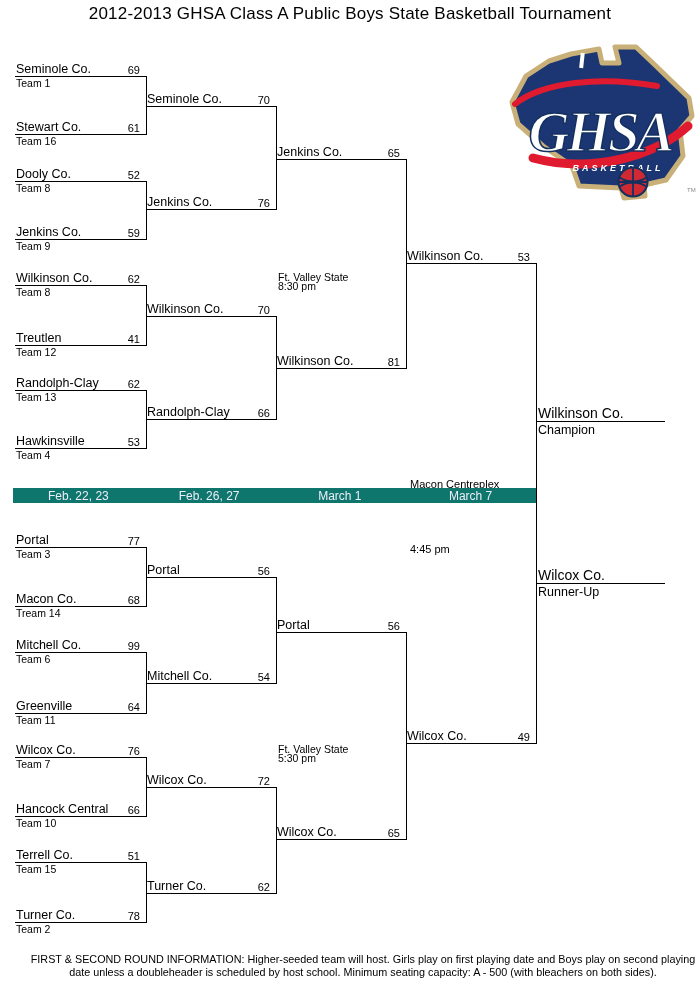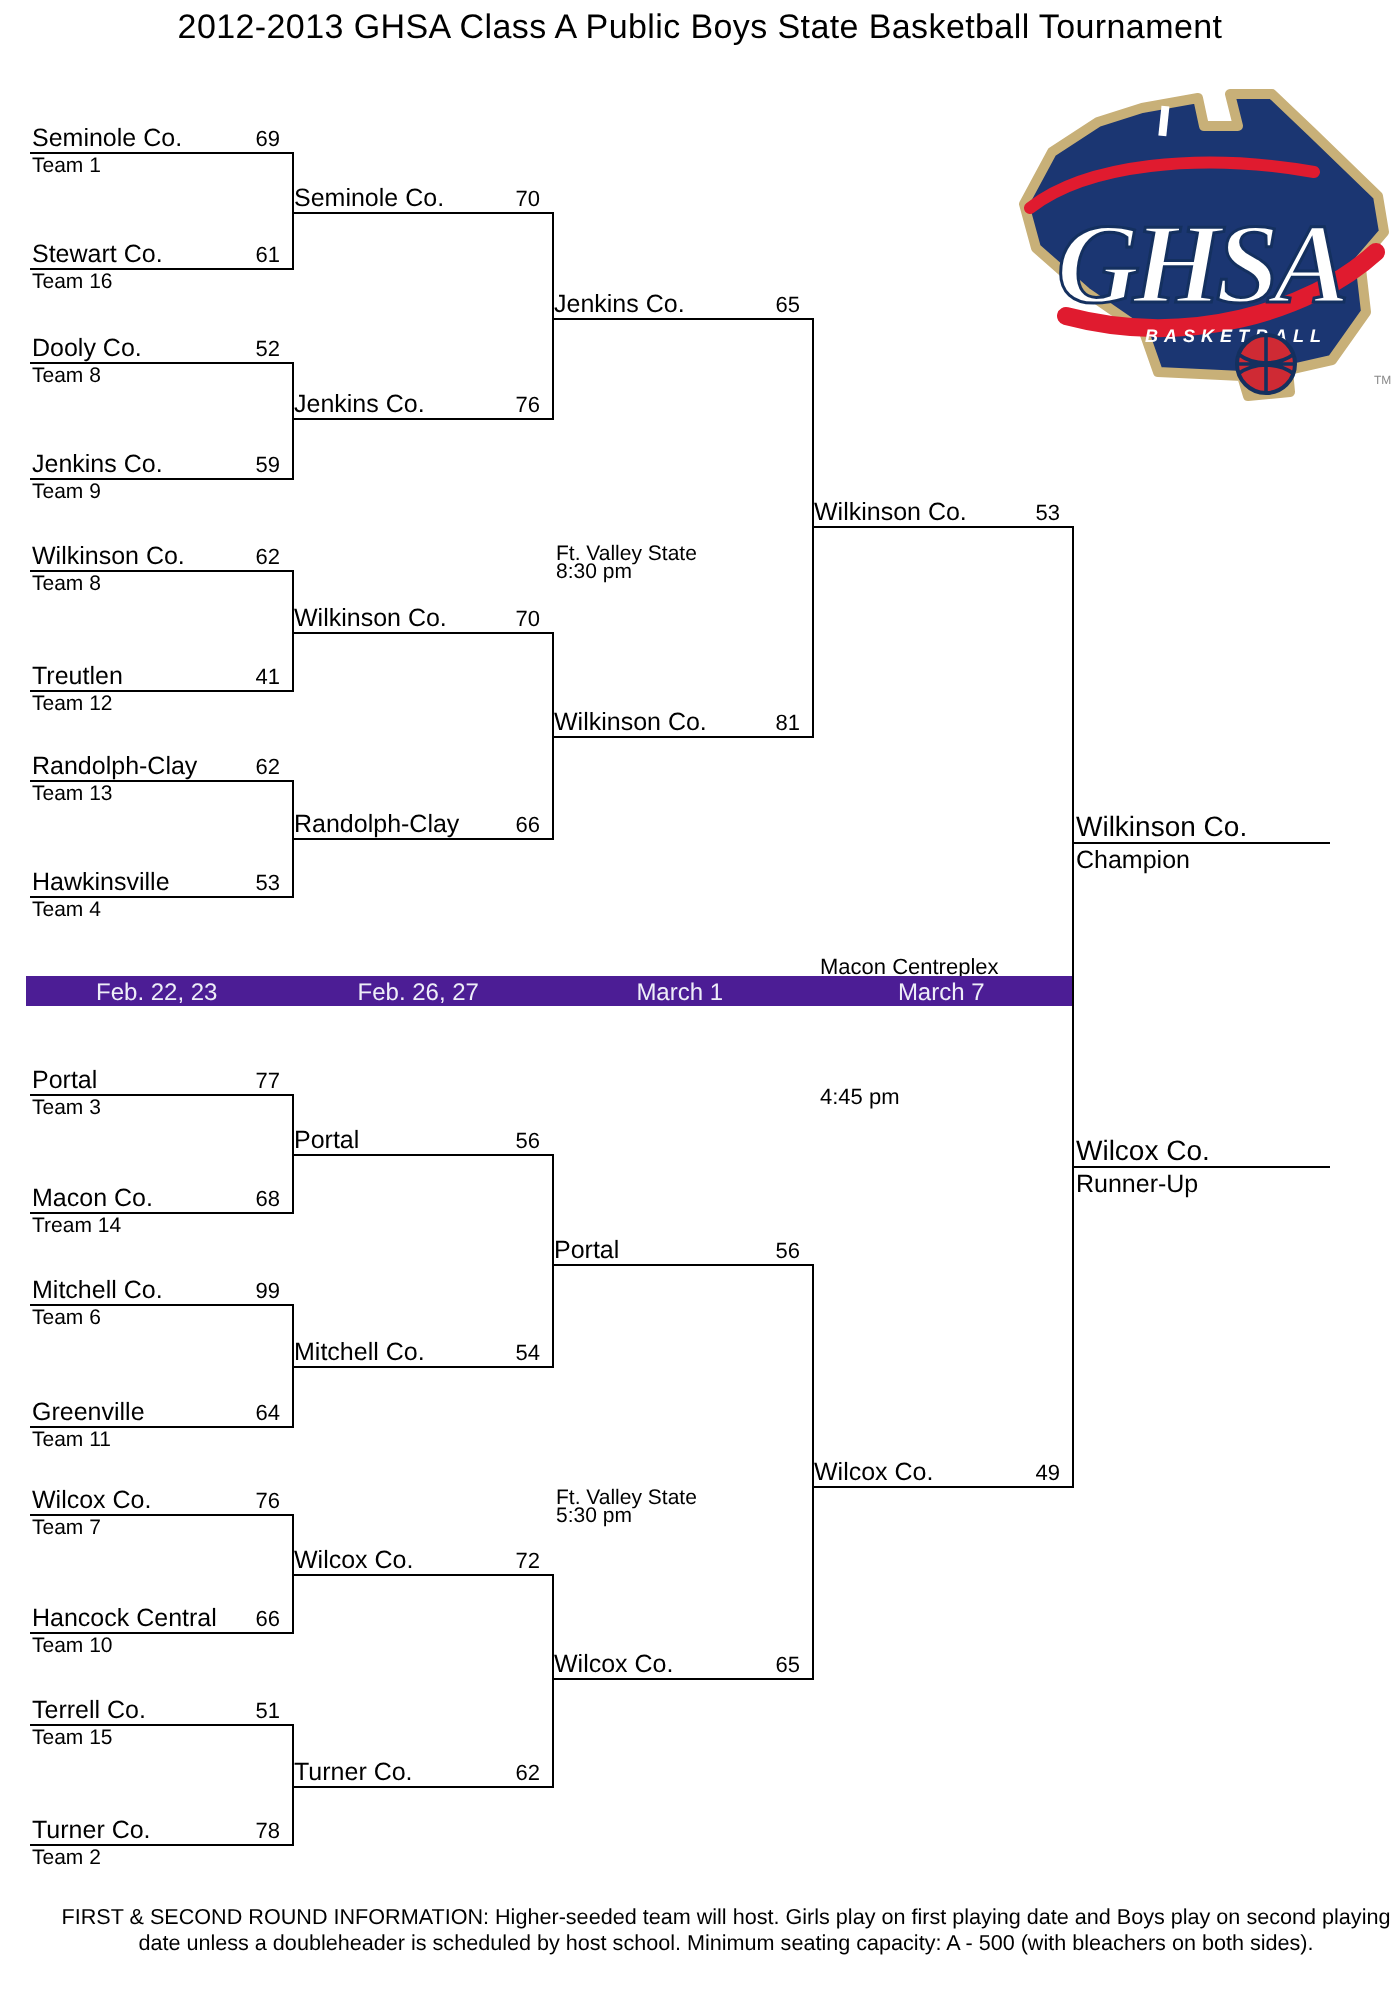--- a/index.html
+++ b/index.html
@@ -6,21 +6,21 @@
   body{
     width:700px;height:1000px;position:relative;background:#ffffff;color:#000;
     font-family:"Liberation Sans",sans-serif;overflow:hidden;
   }
   .title{position:absolute;top:4px;left:0;width:700px;text-align:center;font-size:17px;letter-spacing:.2px;}
   .slot{position:absolute;height:17px;border-bottom:1px solid #000;display:flex;justify-content:space-between;align-items:flex-end;}
   .tname{font-size:12.5px;white-space:nowrap;padding-left:1px;}
   .tscore{font-size:11px;padding-right:6px;}
   .seed{position:absolute;font-size:10.5px;white-space:nowrap;}
   .vline{position:absolute;width:1px;background:#000;}
-  .datebar{position:absolute;left:13px;top:488px;width:523px;height:15px;background:#4c1d95;display:flex;align-items:center;}
+  .datebar{position:absolute;left:13px;top:488px;width:523px;height:15px;background:#0f766e;display:flex;align-items:center;}
   .datecol{flex:1;text-align:center;color:#eeeef8;font-size:12px;}
   .venue{position:absolute;font-size:10.5px;line-height:9px;margin-top:24px;}
   .venue span{display:block;}
   .venue-wide{position:absolute;font-size:11px;line-height:21px;}
   .venue-wide span{display:block;margin-top:44px;}
   .champ{height:19px;}
   .champ .tname{font-size:14px;}
   .champlabel{position:absolute;font-size:12.5px;}
   .footer{position:absolute;top:953px;left:0;width:700px;text-align:center;font-size:10.8px;line-height:12.5px;margin-left:13px;}
   .footer span{display:block;}

